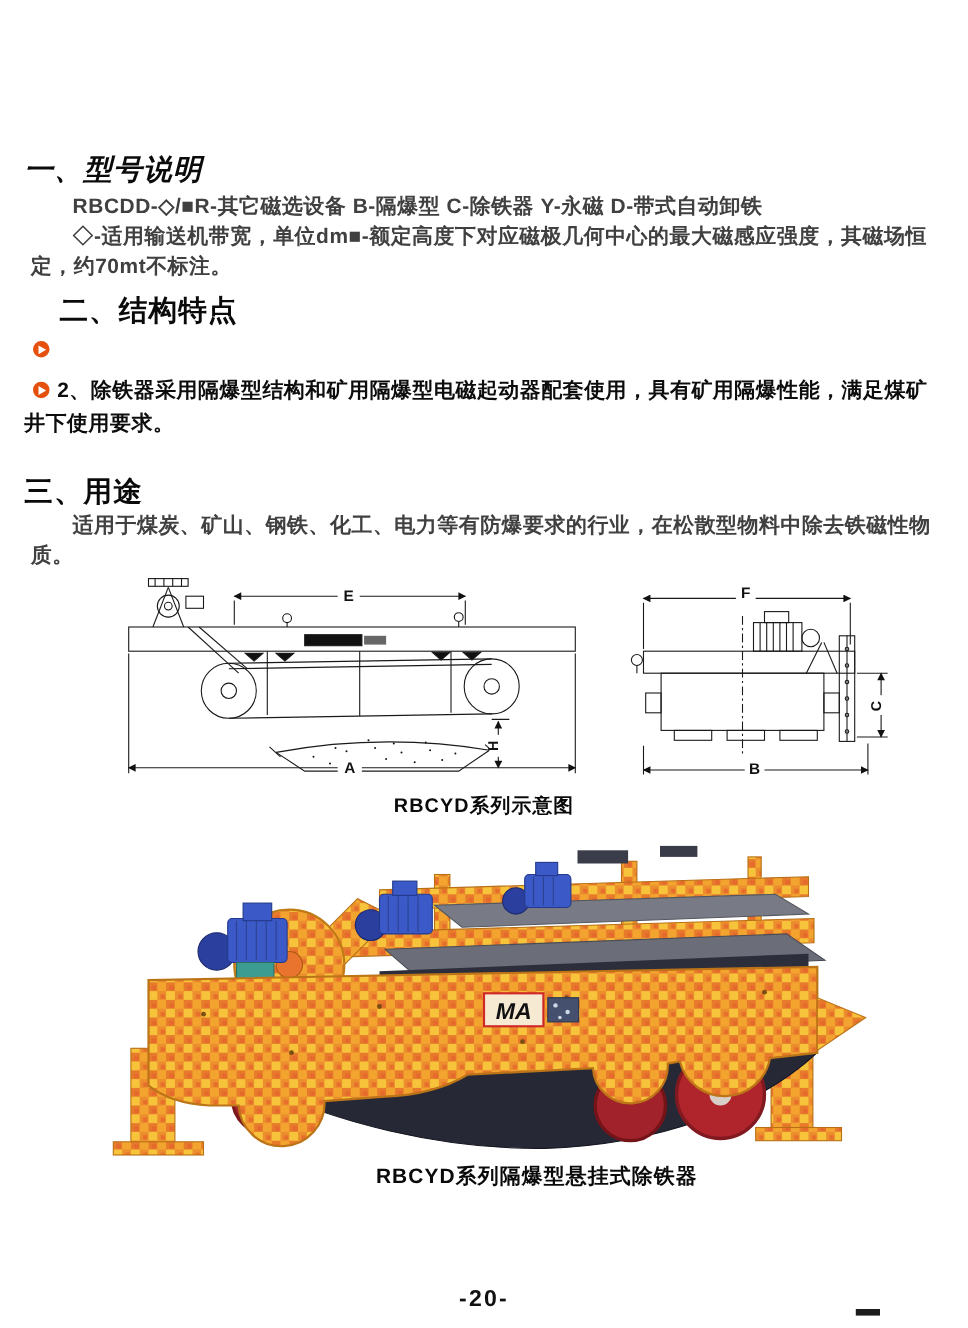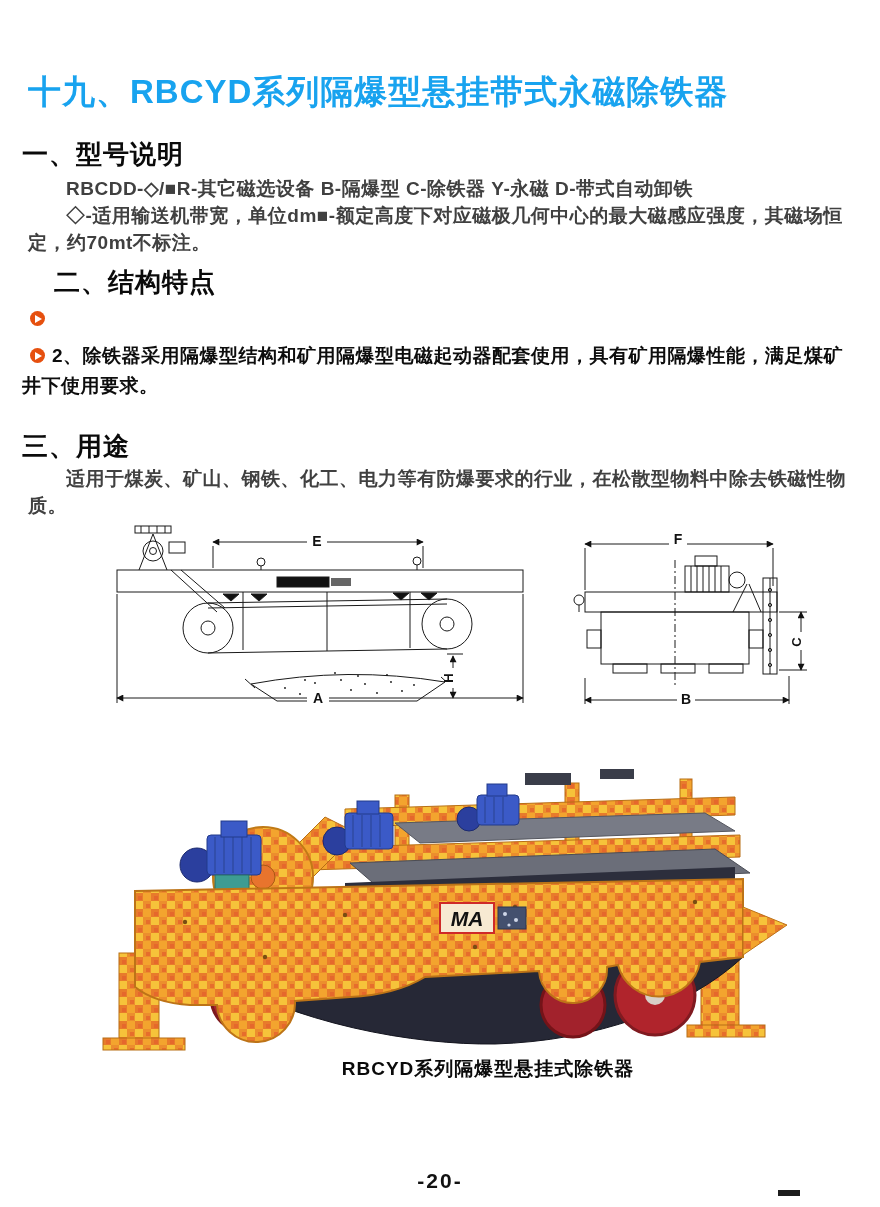--- a/index.html
+++ b/index.html
@@ -12,21 +12,21 @@
   .page{position:relative;width:880px;height:1207px;background:#fff;overflow:hidden;}
 
   .doc-title{
     position:absolute;left:28px;top:70px;width:830px;
     font-size:33px;font-weight:bold;letter-spacing:1px;color:#18a3ef;
   }
   .sec-heading{
     position:absolute;left:22px;width:500px;
     font-size:26px;font-weight:bold;color:#0a0a0a;letter-spacing:1px;
   }
-  #h-model{top:137px;}
+  #h-model{top:137px;font-style:italic;}
   #h-structure{top:265px;margin-left:32px;}
   #h-usage{top:429px;}
 
   .body-text{
     font-size:19px;font-weight:bold;line-height:27px;color:#404040;
     letter-spacing:0.5px;
   }
   #model-text{position:absolute;left:28px;top:175px;width:828px;}
   #model-text p{margin:0;text-indent:2em;}
 
@@ -63,21 +63,20 @@
   }
   .speck{position:absolute;left:778px;top:1190px;width:22px;height:6px;background:#1d1d1d;}
 
   svg text{font-family:"Liberation Sans",sans-serif;font-weight:bold;fill:#111;}
 </style>
 </head>
 <body>
 
 <div class="page">
 
-  <div class="doc-title">十九、RBCYD系列隔爆型悬挂带式永磁除铁器</div>
 
   <div class="sec-heading" id="h-model">一、型号说明</div>
   <div class="body-text" id="model-text">
     <p>RBCDD-◇/■R-其它磁选设备 B-隔爆型 C-除铁器 Y-永磁 D-带式自动卸铁</p>
     <p>◇-适用输送机带宽，单位dm■-额定高度下对应磁极几何中心的最大磁感应强度，其磁场恒定，约70mt不标注。</p>
   </div>
 
   <div class="sec-heading" id="h-structure">二、结构特点</div>
   <div id="feature-list">
     <p class="feature"><span class="bicon"></span></p>
@@ -235,20 +234,21 @@
       </g>
       <rect x="104" y="10" width="18" height="16" fill="#fff"></rect>
       <text x="113" y="24" font-size="14" text-anchor="middle">F</text>
       <rect x="112" y="170" width="18" height="16" fill="#fff"></rect>
       <text x="121" y="184" font-size="14" text-anchor="middle">B</text>
       <rect x="228" y="112" width="16" height="18" fill="#fff"></rect>
       <text x="236" y="122" font-size="13" text-anchor="middle" transform="rotate(-90 236 122)">C</text>
     </svg>
   </div>
 
+  <div class="fig-caption" id="cap-diagram">RBCYD系列示意图</div>
 
   <div class="photo-wrap">
     <svg width="700" height="295" viewBox="0 0 700 295">
       <defs>
         <pattern id="chk" width="16" height="16" patternUnits="userSpaceOnUse">
           <rect width="16" height="16" fill="#f2ae2b"></rect>
           <rect x="0" y="0" width="8" height="8" fill="#ec8e2d"></rect>
           <rect x="8" y="8" width="8" height="8" fill="#e87b2b"></rect>
           <rect x="8" y="0" width="8" height="8" fill="#f6c33a"></rect>
           <rect x="0" y="8" width="8" height="8" fill="#f3a42e"></rect>

